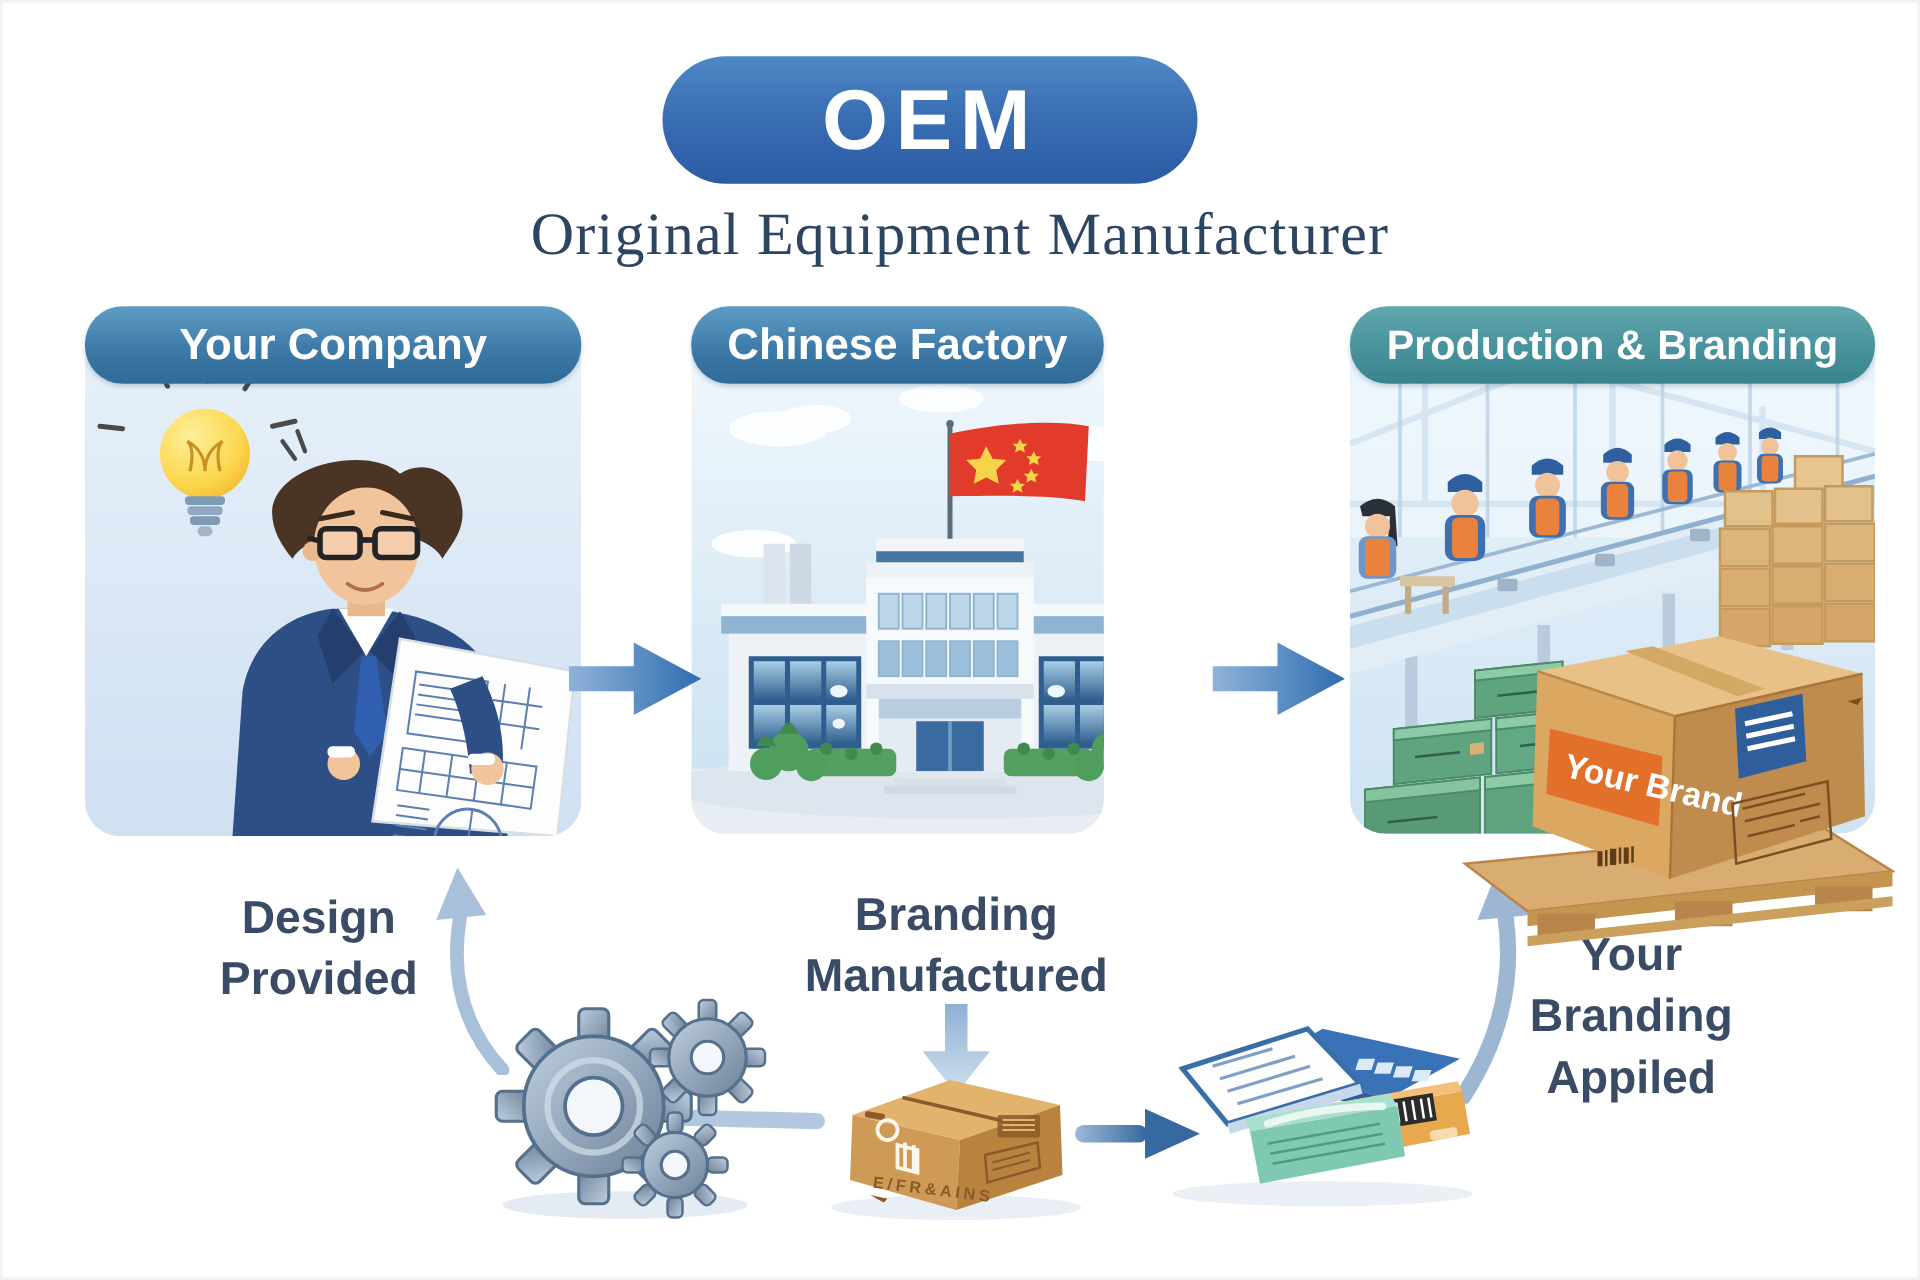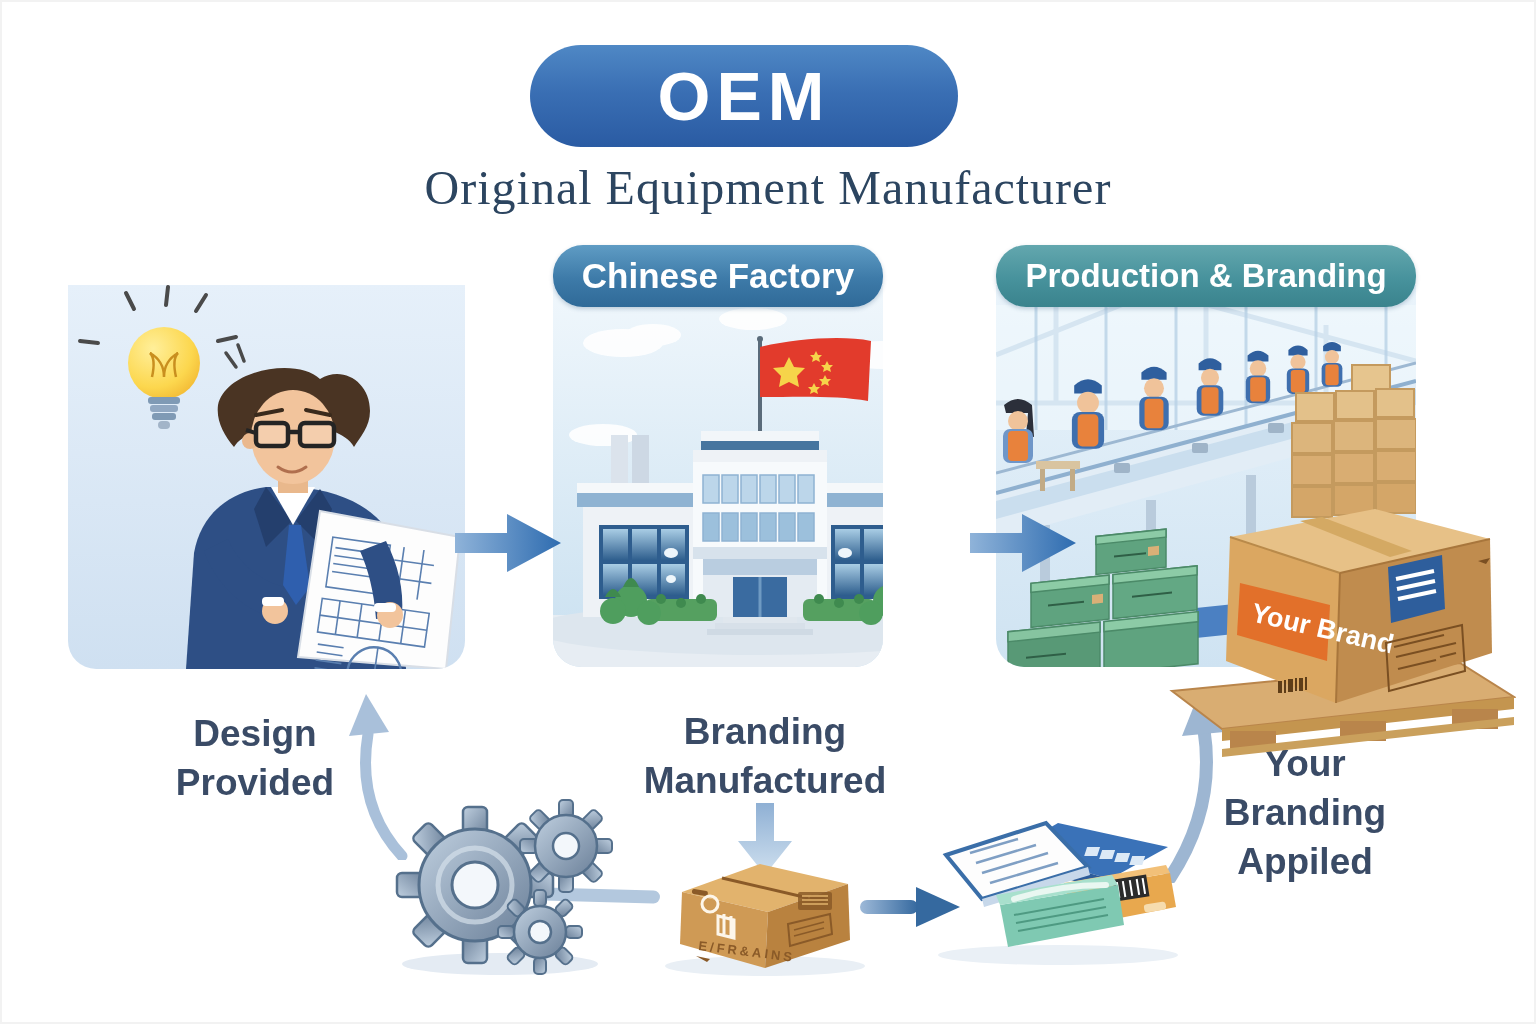--- a/index.html
+++ b/index.html
@@ -130,20 +130,23 @@
 
           <path d="M136,266 C148,300 176,324 202,332 L216,302 C192,296 170,278 160,254 Z" fill="#2e4f85"></path>
           <circle cx="207" cy="326" r="13" fill="#f2c49c"></circle>
           <rect x="194" y="312" width="22" height="9" rx="4" fill="#ffffff"></rect>
           <path d="M318,256 C330,280 336,304 334,330 L308,334 C306,306 300,284 292,266 Z" fill="#2e4f85"></path>
           <circle cx="322" cy="330" r="13" fill="#f2c49c"></circle>
           <rect x="306" y="318" width="22" height="9" rx="4" fill="#ffffff"></rect>
         </g>
       </svg>
     </div>
+    <div class="panel-header hdr-blue">
+      <span>Your Company</span>
+    </div>
   </div>
 
   <div class="panel" id="panel2" style="left:553px;width:330px;height:437px;">
     <div class="panel-body" style="height:382px;">
       <svg width="414" height="382" viewBox="0 0 414 382">
         <defs>
           <linearGradient id="skyG" x1="0" y1="0" x2="0" y2="1">
             <stop offset="0" stop-color="#f0f7fc"></stop>
               <stop offset="1" stop-color="#c9e0f0"></stop>
           </linearGradient>
@@ -269,21 +272,21 @@
           </g>
           <path d="M70,302 q8,-18 16,0 M52,312 q8,-16 16,0 M330,302 q8,-18 16,0 M350,312 q8,-16 16,0" fill="#3f8a4f"></path>
         </g>
       </svg>
     </div>
     <div class="panel-header hdr-blue">
       <span>Chinese Factory</span>
     </div>
   </div>
 
-  <div class="panel" id="panel3" style="left:996px;width:420px;height:437px;">
+  <div class="panel" id="panel3" style="left:1080px;width:420px;height:437px;">
     <div class="panel-body" style="height:382px;">
       <svg width="420" height="382" viewBox="0 0 420 382">
         <defs>
           <linearGradient id="p3bg" x1="0" y1="0" x2="0" y2="1">
             <stop offset="0" stop-color="#eaf4fb"></stop>
               <stop offset="1" stop-color="#cfe3f2"></stop>
           </linearGradient>
           <g id="workerProto">
             <path d="M-12,-50 Q0,-61 12,-50 L12,-43 L-12,-43 Z" fill="#2f5f9e"></path>
             <circle cx="0" cy="-35" r="9.5" fill="#f0c39a"></circle>

